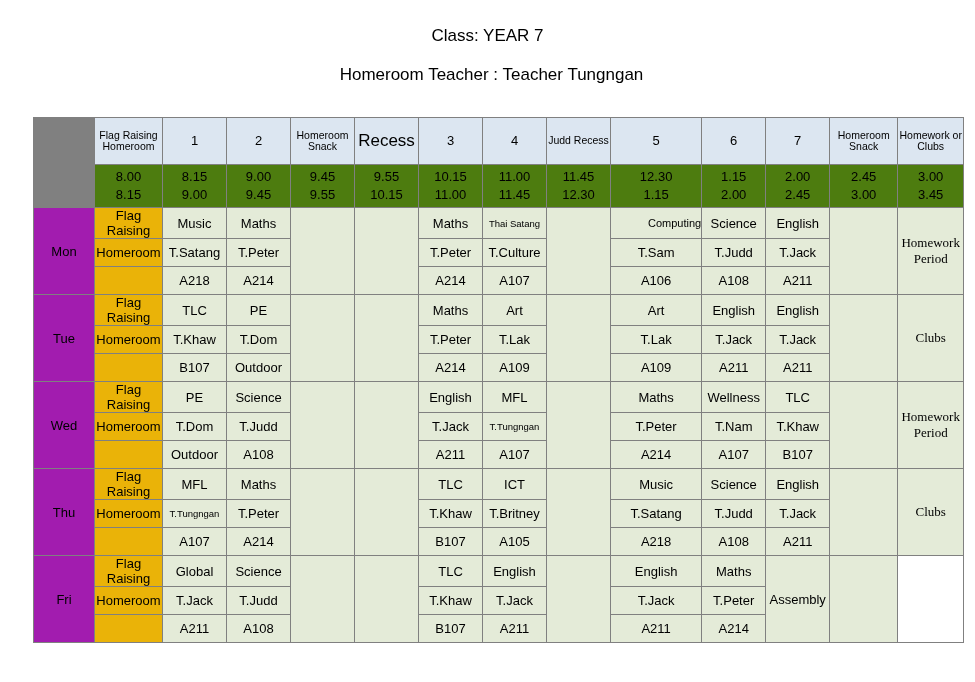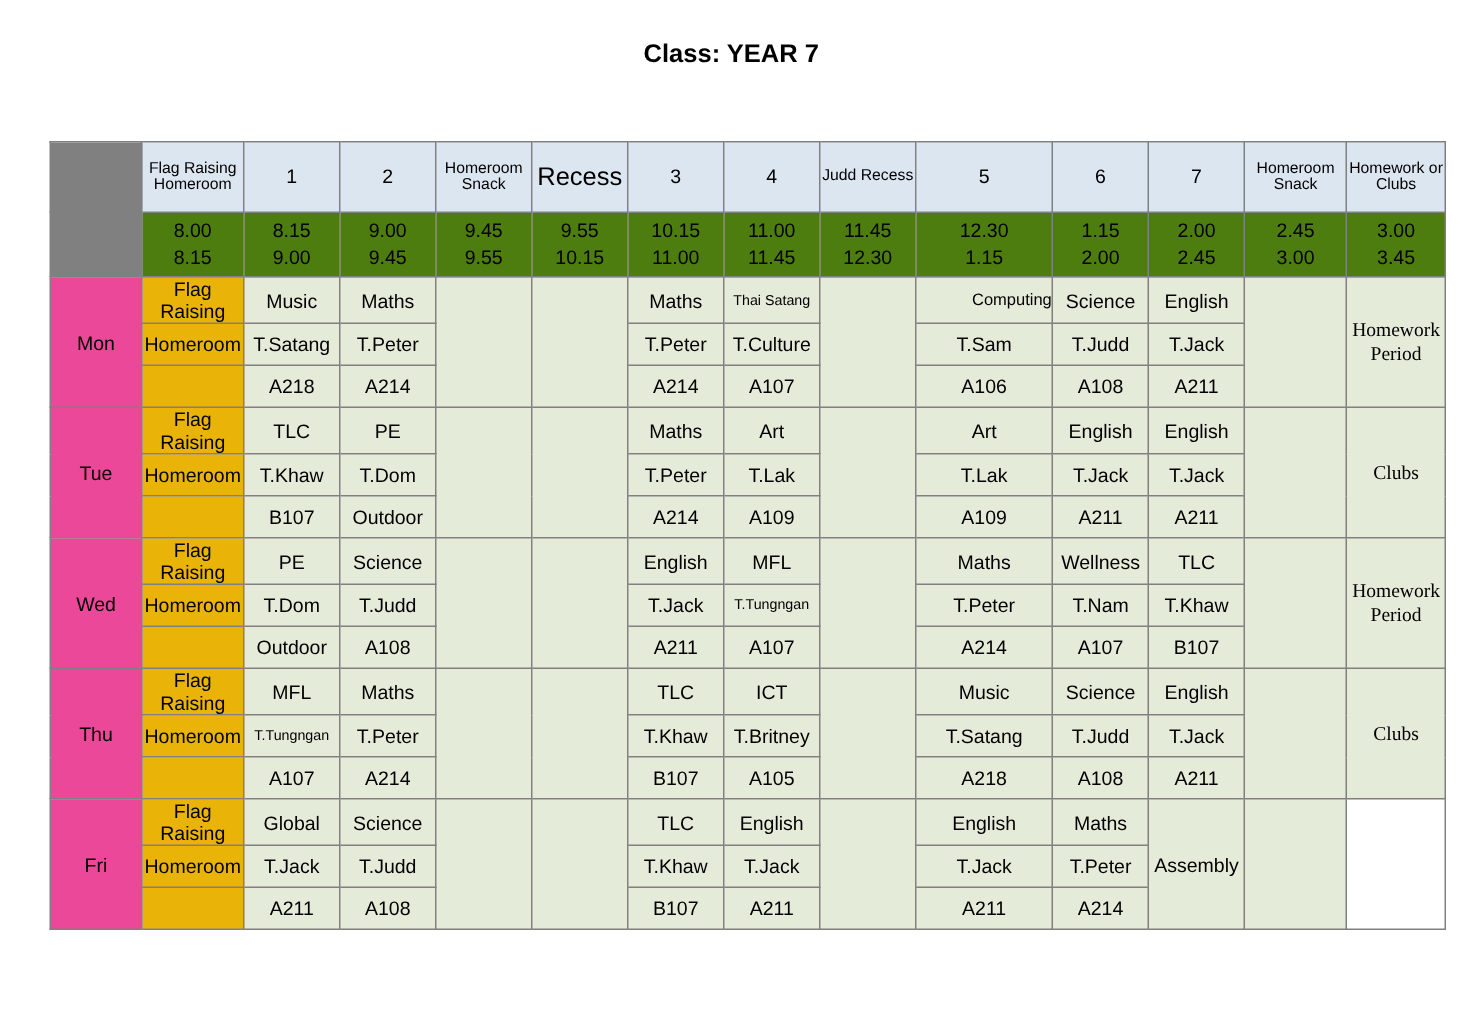--- a/index.html
+++ b/index.html
@@ -6,30 +6,30 @@
   body{
     width:975px;height:682px;
     background:#ffffff;
     font-family:"Liberation Sans", sans-serif;
     color:#000;
     overflow:hidden;
   }
   .page{position:relative;width:975px;height:682px;}
   .title{
     text-align:center;
-    font-weight:bold;
+    font-weight:normal;
     font-size:17px;
     margin:0;
   }
   #title-class{padding-top:26px;}
   #title-teacher{padding-top:19px;padding-left:8px;}
 
   table.tt{
     border-collapse:collapse;
-    margin:48px 0 0 33px;
+    margin:32px 0 0 33px;
     table-layout:fixed;
   }
   table.tt td, table.tt th{
     border:1px solid #808080;
     padding:0;
     text-align:center;
     vertical-align:middle;
     font-size:13px;
     font-weight:normal;
   }
@@ -45,21 +45,21 @@
   .hdr.mid{font-size:17px;}
   .corner{background:#808080;}
   .times{
     background:#4d7c0f;
     font-weight:bold;
     font-size:13px;
     height:42px;
     line-height:1.35;
   }
   .daycell{
-    background:#ec4899;
+    background:#a21caf;
     font-weight:bold;
     font-size:17px;
     width:60px;
   }
   .fr{
     background:#eab308;
     font-size:9.5px;
     width:62px;
     height:27px;
   }
@@ -73,20 +73,21 @@
   .blank{background:#e4ebd8;font-family:Liberation Serif, serif;}
   .empty{background:#ffffff;border:none;}
   .wide{font-size:12px;line-height:1.25;}
 </style>
 </head>
 <body>
 
 <div class="page">
 
   <div class="title" id="title-class">Class: YEAR 7</div>
+  <div class="title" id="title-teacher">Homeroom Teacher : Teacher Tungngan</div>
 
   <table class="tt">
     <colgroup>
       <col style="width:60px">
       <col style="width:68px">
       <col style="width:64px">
       <col style="width:64px">
       <col style="width:64px">
       <col style="width:64px">
       <col style="width:64px">

